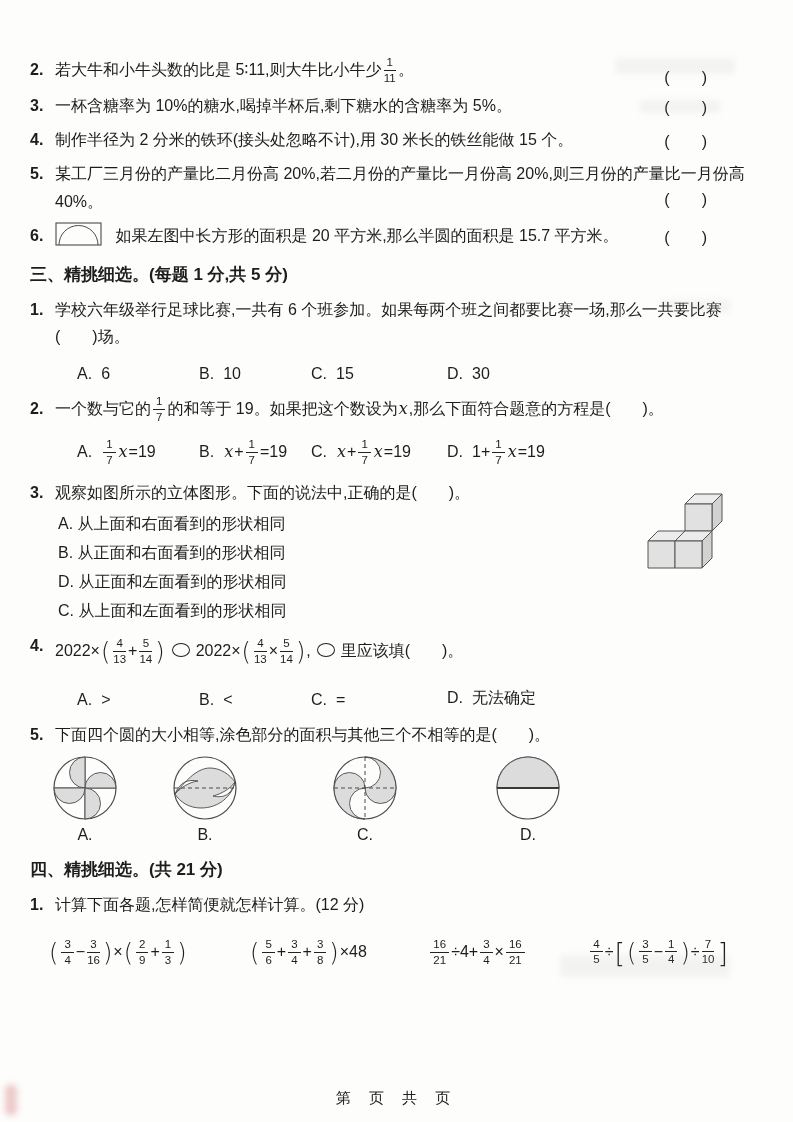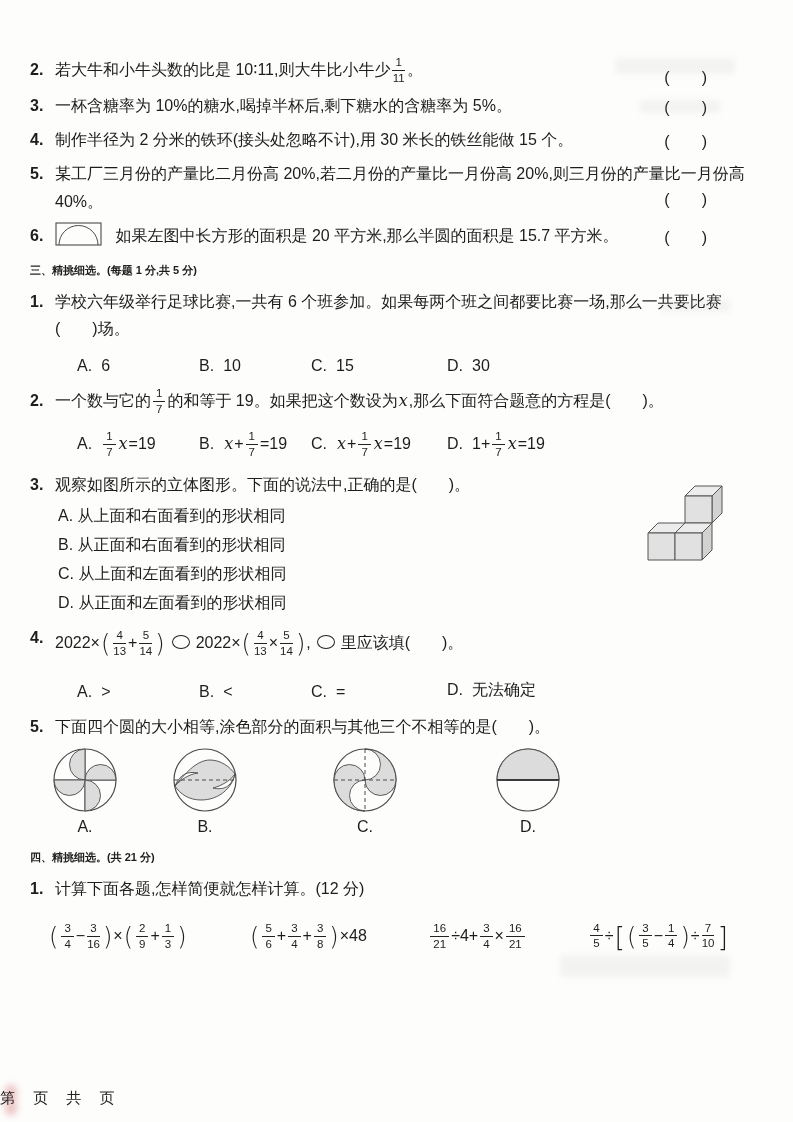--- a/index.html
+++ b/index.html
@@ -8,21 +8,21 @@
   .content{position:absolute;left:0;top:0;right:0;padding:56px 30px 0 30px;}
   
   .tf-item{position:relative;padding-left:25px;padding-right:66px;margin-bottom:7px;line-height:1.7;}
   .tf-item.wrap{padding-right:16px;}
   .qnum{position:absolute;left:0;top:0;font-weight:700;}
   .tf-answer{position:absolute;right:56px;white-space:pre;}
   .tf-answer.top{top:2px;}
   .tf-answer.frtop{top:8px;}
   .tf-answer.bottom{bottom:2px;right:56px;}
   
-  .sec-head{font-weight:700;font-size:11px;margin:14px 0 10px 0;}
+  .sec-head{font-weight:700;font-size:17px;margin:14px 0 10px 0;}
   
   .q{position:relative;padding-left:25px;margin-bottom:6px;line-height:1.72;}
   .opts{display:grid;grid-template-columns:122px 112px 136px auto;padding-left:22px;margin:14px 0 12px 25px;align-items:end;}
   .opt{white-space:nowrap;}
   .opt-label{margin-right:9px;}
   .vopts .vopt{margin:8px 0 8px 28px;}
   .q3wrap{position:relative;}
   .cubes{position:absolute;right:21px;top:14px;}
   
   .figrow{display:flex;align-items:flex-start;padding-left:20px;margin:4px 0 2px 0;}
@@ -35,37 +35,37 @@
   
   .frac{display:inline-block;vertical-align:-0.62em;text-align:center;font-size:11.5px;line-height:1.12;margin:0 2px;}
   .frac .num{display:block;border-bottom:1px solid #222;padding:0 3px 1px 3px;}
   .frac .den{display:block;padding-top:1px;}
   .mvar{font-family:"DejaVu Serif",serif;font-style:italic;margin:0 1px;}
   .bigp{font-size:24px;font-weight:300;vertical-align:-0.18em;margin:0 1px;font-family:"DejaVu Sans",sans-serif;}
   .bigb{font-size:27px;font-weight:300;vertical-align:-0.2em;margin:0 1px;font-family:"DejaVu Sans",sans-serif;}
   .bigcirc{display:inline-block;width:16px;height:12px;border:1.2px solid #222;border-radius:50%;margin:0 6px;vertical-align:-1px;}
   .qtext{white-space:normal;}
   
-  .footer{position:absolute;bottom:14px;left:0;width:100%;font-size:15px;letter-spacing:7px;color:#222;}
+  .footer{position:absolute;bottom:14px;left:0;width:100%;text-align:center;font-size:15px;letter-spacing:7px;color:#222;}
   .smudge{position:absolute;background:#9a9a9a;opacity:.10;filter:blur(3px);border-radius:3px;pointer-events:none;}
   .smudge.pink{background:#d98c8c;opacity:.45;}
   svg{display:inline-block;}
   .fig6{vertical-align:-6px;margin-right:8px;}
 </style>
 </head>
 <body>
 
 <div class="sheet">
   <div class="content">
 
     <div>
 
       <div class="tf-item">
         <span class="qnum">2.</span>
-        <span class="qtext"><span>若大牛和小牛头数的比是 10∶11,则大牛比小牛少</span><span class="frac"><span class="num">1</span><span class="den">11</span></span><span>。</span></span>
+        <span class="qtext"><span>若大牛和小牛头数的比是 5∶11,则大牛比小牛少</span><span class="frac"><span class="num">1</span><span class="den">11</span></span><span>。</span></span>
         <span class="tf-answer frtop">(　　)</span>
       </div>
 
       <div class="tf-item">
         <span class="qnum">3.</span>
         <span class="qtext"><span>一杯含糖率为 10%的糖水,喝掉半杯后,剩下糖水的含糖率为 5%。</span></span>
         <span class="tf-answer top">(　　)</span>
       </div>
 
       <div class="tf-item">
@@ -118,22 +118,22 @@
     </div>
 
     <div class="q3wrap">
       <div class="q">
         <span class="qnum">3.</span>
         <span class="qtext">观察如图所示的立体图形。下面的说法中,正确的是(　　)。</span>
       </div>
       <div class="vopts">
         <div class="vopt">A. 从上面和右面看到的形状相同</div>
         <div class="vopt">B. 从正面和右面看到的形状相同</div>
+        <div class="vopt">D. 从正面和左面看到的形状相同</div>
         <div class="vopt">C. 从上面和左面看到的形状相同</div>
-        <div class="vopt">D. 从正面和左面看到的形状相同</div>
       </div>
       <svg class="cubes" width="100" height="80" viewBox="0 0 100 80">
         <g stroke="#555" stroke-width="1" stroke-linejoin="round">
           <polygon points="43,11 70,11 80,1 53,1" fill="#ececec"></polygon>
           <polygon points="70,11 80,1 80,28 70,38" fill="#d2d2d2"></polygon>
           <polygon points="43,11 70,11 70,38 43,38" fill="#e1e1e1"></polygon>
           <polygon points="6,48 33,48 43,38 16,38" fill="#ececec"></polygon>
           <polygon points="33,48 60,48 70,38 43,38" fill="#ececec"></polygon>
           <polygon points="60,48 70,38 70,65 60,75" fill="#d2d2d2"></polygon>
           <polygon points="6,48 33,48 33,75 6,75" fill="#e1e1e1"></polygon>

